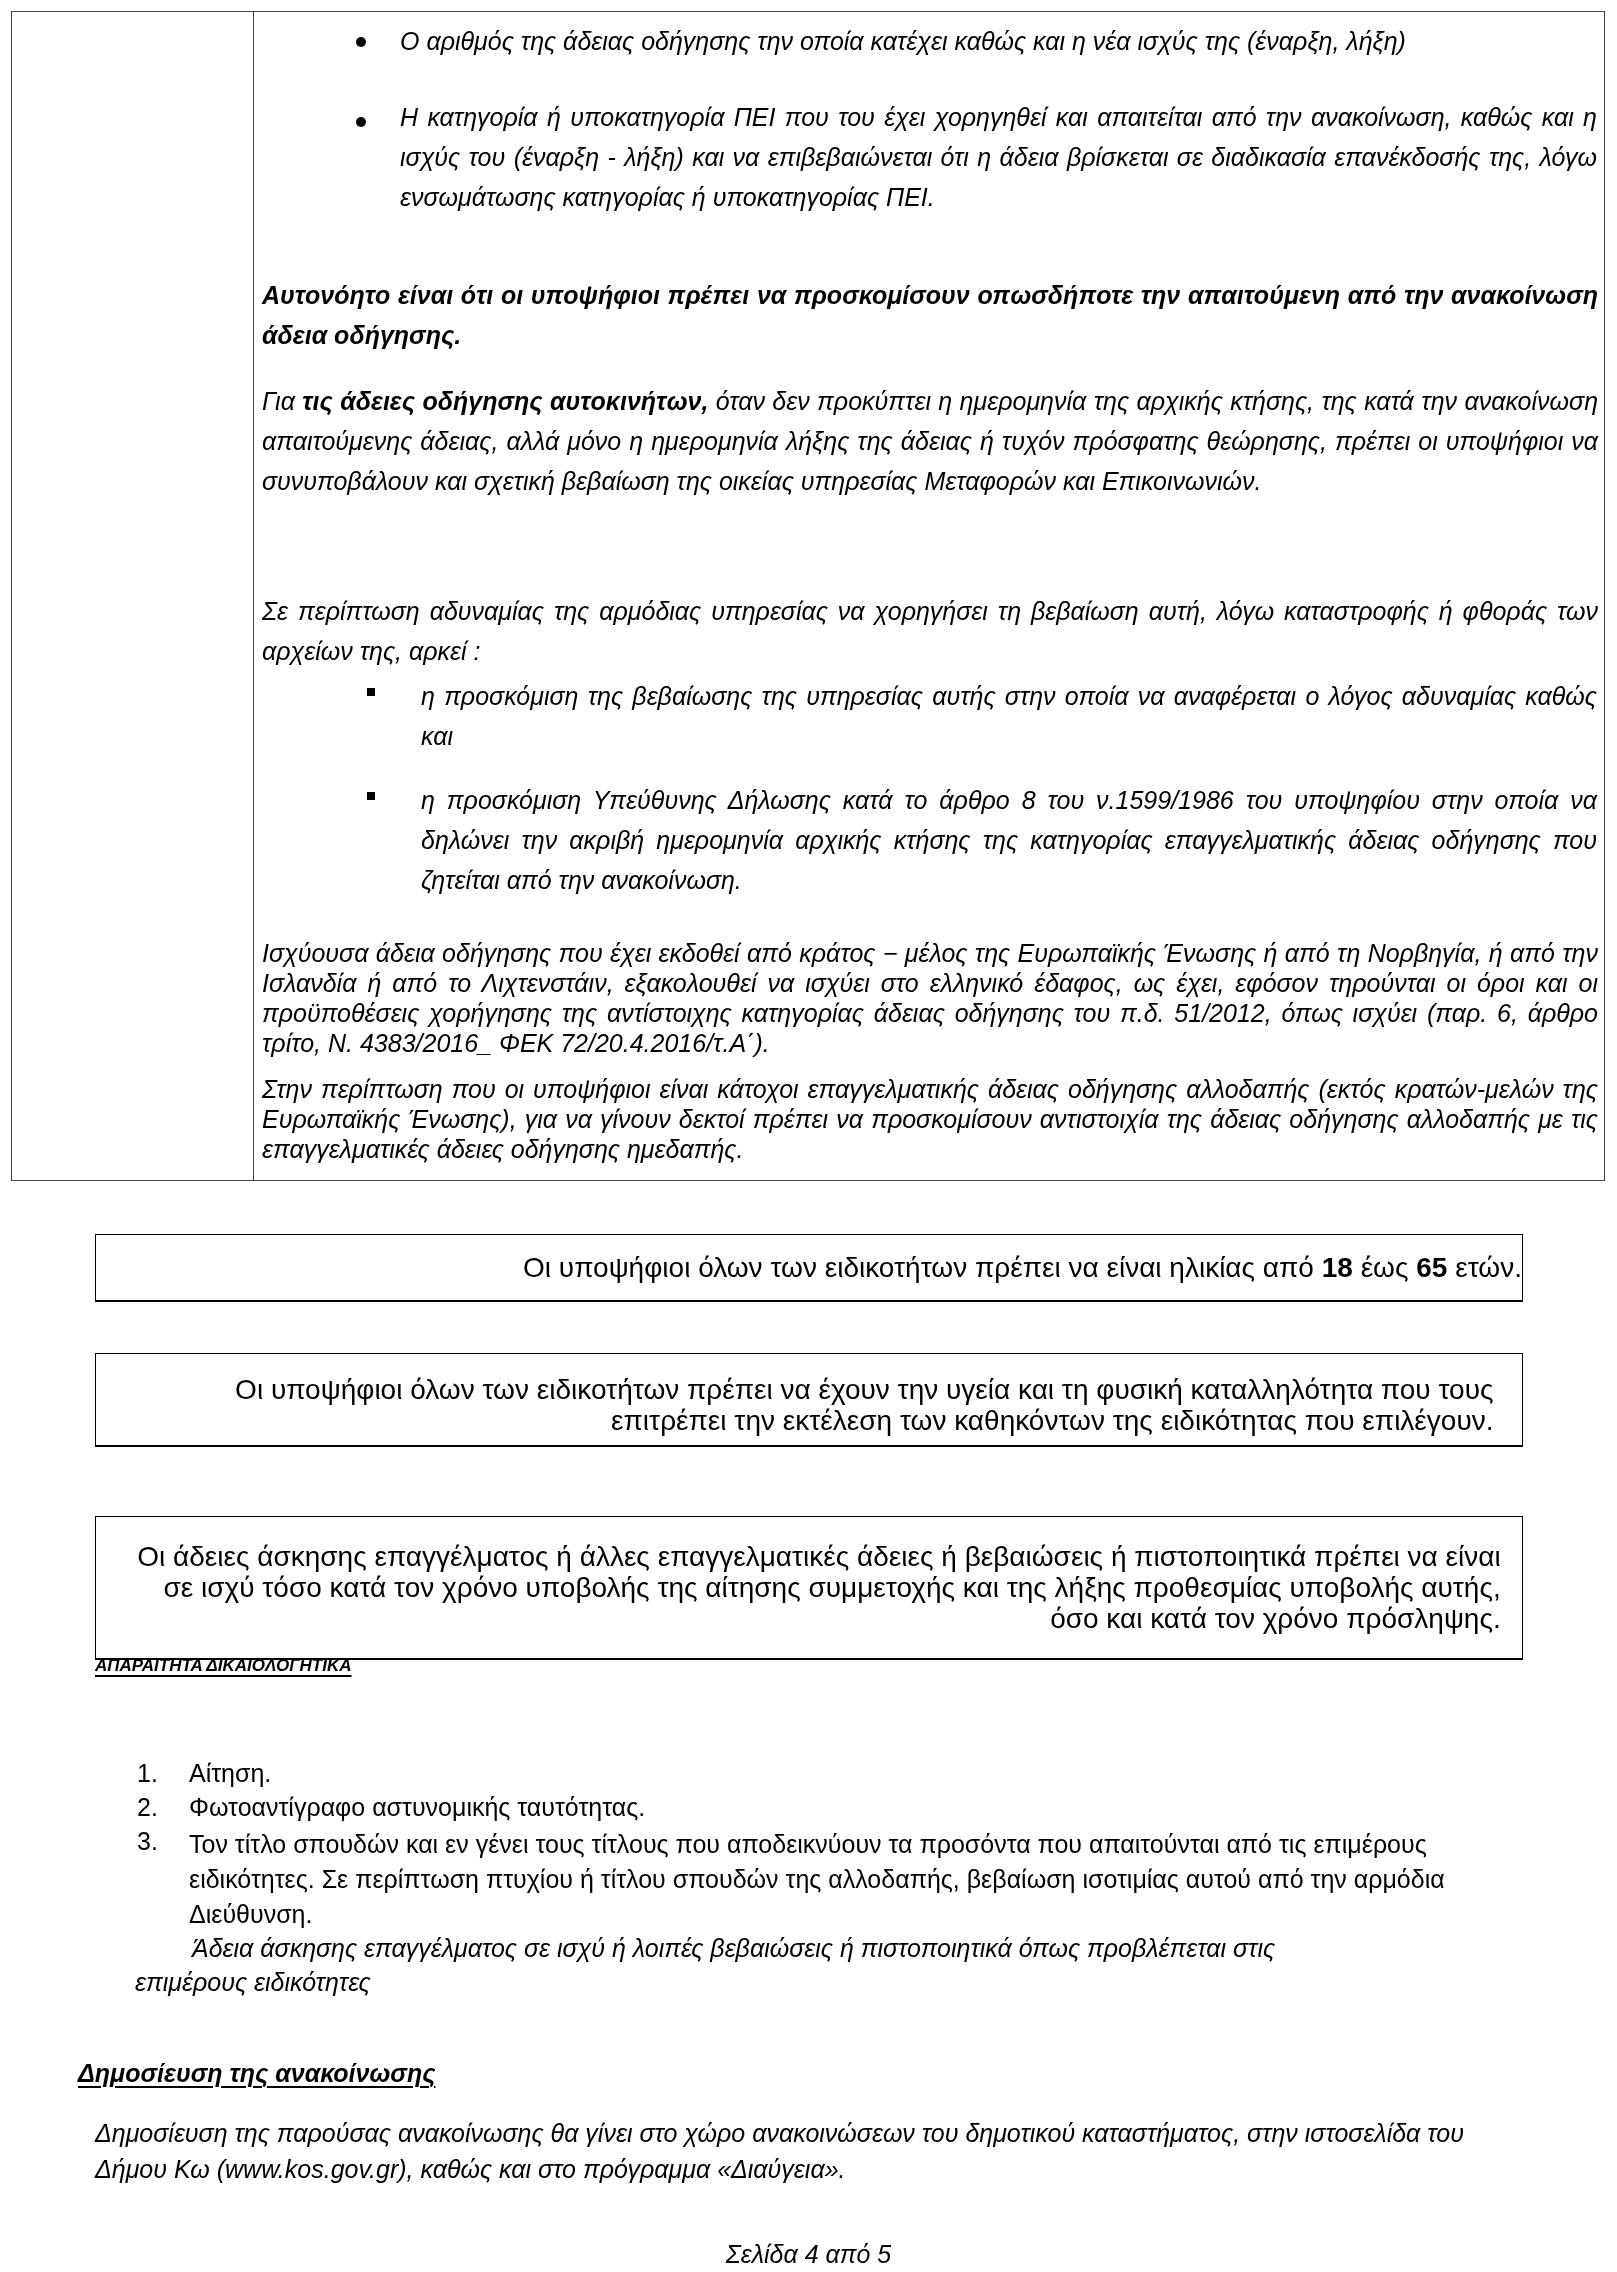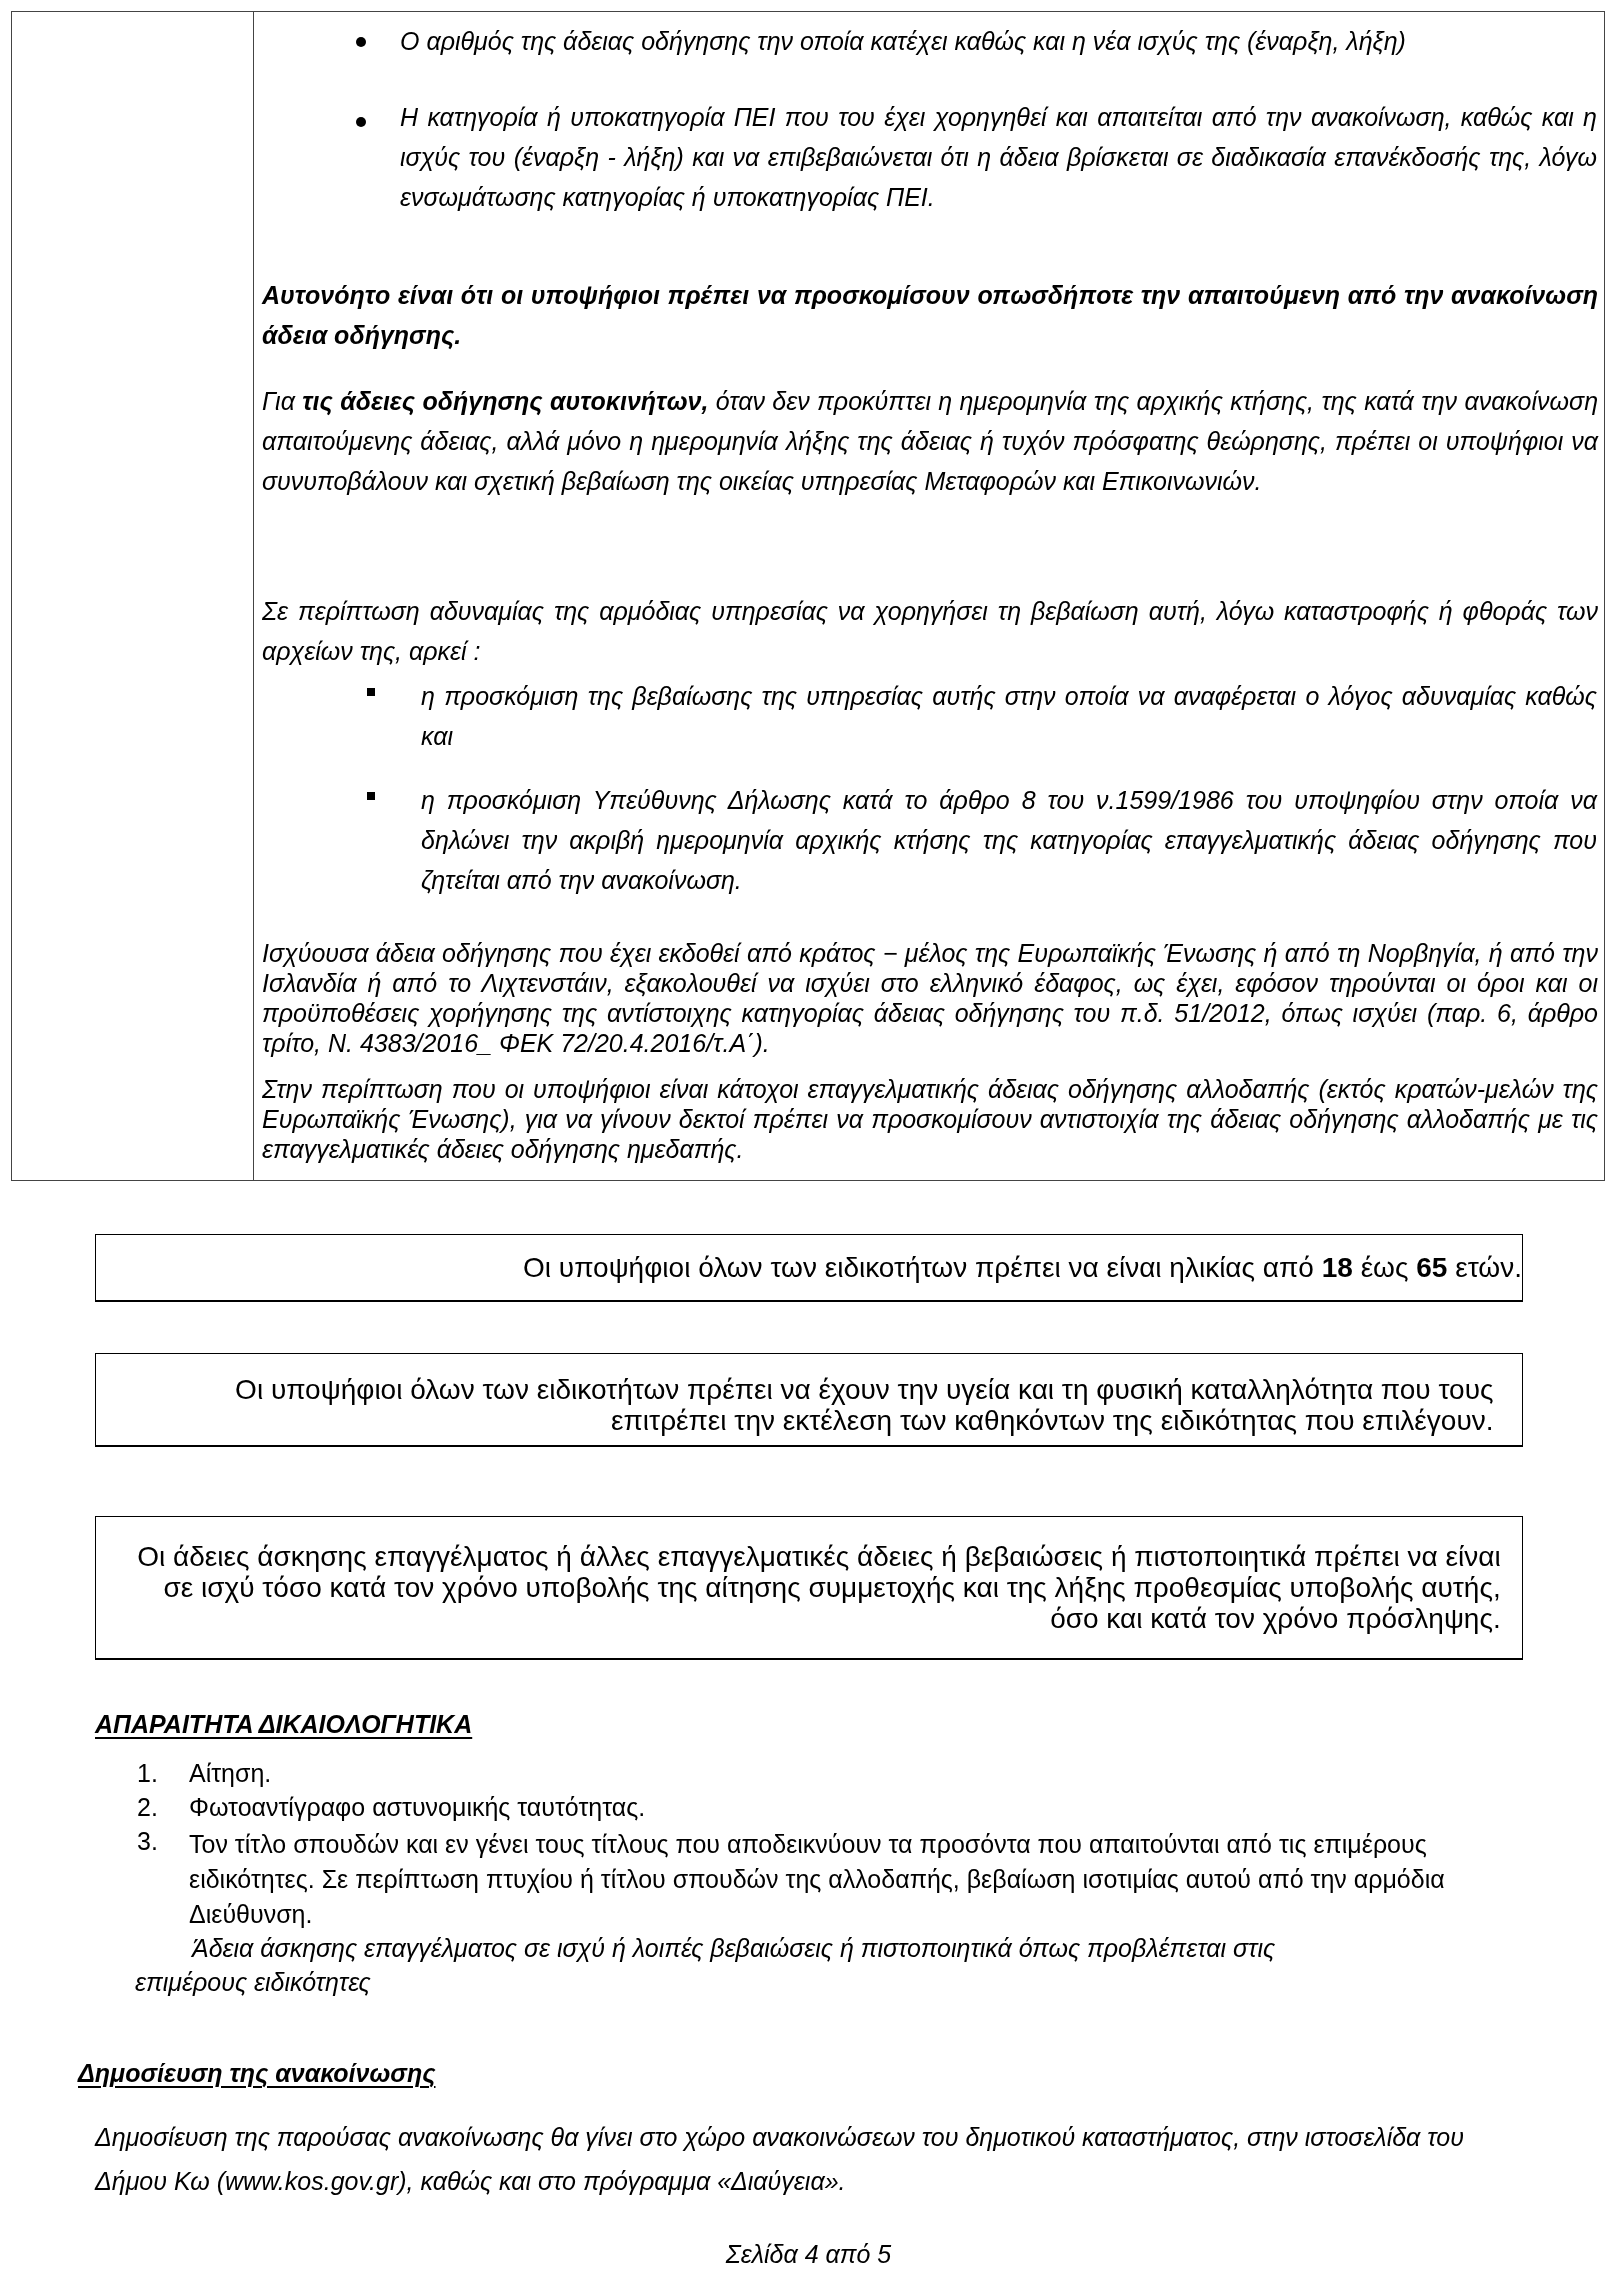--- a/index.html
+++ b/index.html
@@ -54,31 +54,31 @@
 
 <div class="abs cell lh42 just" style="top:938px;">Ισχύουσα άδεια οδήγησης που έχει εκδοθεί από κράτος − μέλος της Ευρωπαϊκής Ένωσης ή από τη Νορβηγία, ή από την Ισλανδία ή από το Λιχτενστάιν, εξακολουθεί να ισχύει στο ελληνικό έδαφος, ως έχει, εφόσον τηρούνται οι όροι και οι προϋποθέσεις χορήγησης της αντίστοιχης κατηγορίας άδειας οδήγησης του π.δ. 51/2012, όπως ισχύει (παρ. 6,  άρθρο τρίτο, Ν. 4383/2016_ ΦΕΚ 72/20.4.2016/τ.Α΄).</div>
 <div class="abs cell lh42 just" style="top:1058px;margin-top:16px;">Στην περίπτωση που οι υποψήφιοι είναι κάτοχοι επαγγελματικής άδειας οδήγησης αλλοδαπής (εκτός κρατών-μελών της Ευρωπαϊκής Ένωσης), για να γίνουν δεκτοί πρέπει να προσκομίσουν αντιστοιχία της άδειας οδήγησης αλλοδαπής με τις επαγγελματικές άδειες οδήγησης ημεδαπής.</div>
 
 <div class="box" style="top:1234px;height:68px;padding-top:17px;"><span>Οι υποψήφιοι όλων των ειδικοτήτων πρέπει να είναι ηλικίας από </span><b>18</b><span> έως </span><b>65</b><span> ετών.</span></div>
 
 <div class="box" style="top:1353px;height:94px;padding:20px 28.5px 0;">Οι υποψήφιοι όλων των ειδικοτήτων πρέπει να έχουν την υγεία και τη φυσική καταλληλότητα που τους επιτρέπει την εκτέλεση των καθηκόντων της ειδικότητας που επιλέγουν.</div>
 
 <div class="box" style="top:1516px;height:144px;padding:24px 21.3px 0;">Οι άδειες άσκησης επαγγέλματος ή άλλες επαγγελματικές άδειες ή βεβαιώσεις ή πιστοποιητικά πρέπει να είναι σε ισχύ τόσο κατά τον χρόνο υποβολής της αίτησης συμμετοχής και της λήξης προθεσμίας υποβολής αυτής, όσο και κατά τον χρόνο πρόσληψης.</div>
 
-<div class="abs heading" style="left:95px;top:1710px;font-size:25px;">ΑΠΑΡΑΙΤΗΤΑ ΔΙΚΑΙΟΛΟΓΗΤΙΚΑ</div>
+<div class="abs heading" style="left:95px;top:1656px;font-size:17px;">ΑΠΑΡΑΙΤΗΤΑ ΔΙΚΑΙΟΛΟΓΗΤΙΚΑ</div>
 
 <div class="ol-num" style="top:1759px;">1.</div>
 <div class="ol-text" style="top:1759px;">Αίτηση.</div>
 
 <div class="ol-num" style="top:1793px;">2.</div>
 <div class="ol-text" style="top:1793px;">Φωτοαντίγραφο αστυνομικής ταυτότητας.</div>
 
 <div class="ol-num" style="top:1827px;">3.</div>
 <div class="ol-text" style="top:1827px;width:1281px;line-height:35px;">Τον τίτλο σπουδών  και εν γένει τους τίτλους που αποδεικνύουν τα προσόντα που απαιτούνται από τις επιμέρους ειδικότητες. Σε περίπτωση πτυχίου ή τίτλου σπουδών της αλλοδαπής, βεβαίωση ισοτιμίας αυτού από την αρμόδια Διεύθυνση.</div>
 
 <div class="abs" style="left:192px;top:1934px;white-space:nowrap;">Άδεια άσκησης επαγγέλματος σε ισχύ ή λοιπές βεβαιώσεις ή πιστοποιητικά όπως προβλέπεται στις</div>
 <div class="abs" style="left:135px;top:1968px;white-space:nowrap;">επιμέρους ειδικότητες</div>
 
 <div class="abs heading" style="left:78px;top:2059px;">Δημοσίευση της ανακοίνωσης</div>
-<div class="abs" style="left:95px;top:2115px;width:1444px;line-height:44px;">Δημοσίευση της παρούσας ανακοίνωσης θα γίνει στο χώρο ανακοινώσεων του δημοτικού καταστήματος, στην ιστοσελίδα του Δήμου Κω (www.kos.gov.gr), καθώς και στο πρόγραμμα «Διαύγεια».</div>
+<div class="abs" style="left:95px;top:2115px;width:1444px;line-height:36px;">Δημοσίευση της παρούσας ανακοίνωσης θα γίνει στο χώρο ανακοινώσεων του δημοτικού καταστήματος, στην ιστοσελίδα του Δήμου Κω (www.kos.gov.gr), καθώς και στο πρόγραμμα «Διαύγεια».</div>
 
 <div class="abs" style="left:0;top:2240px;width:1617px;text-align:center;">Σελίδα 4 από 5</div>
 
 
 </body></html>

